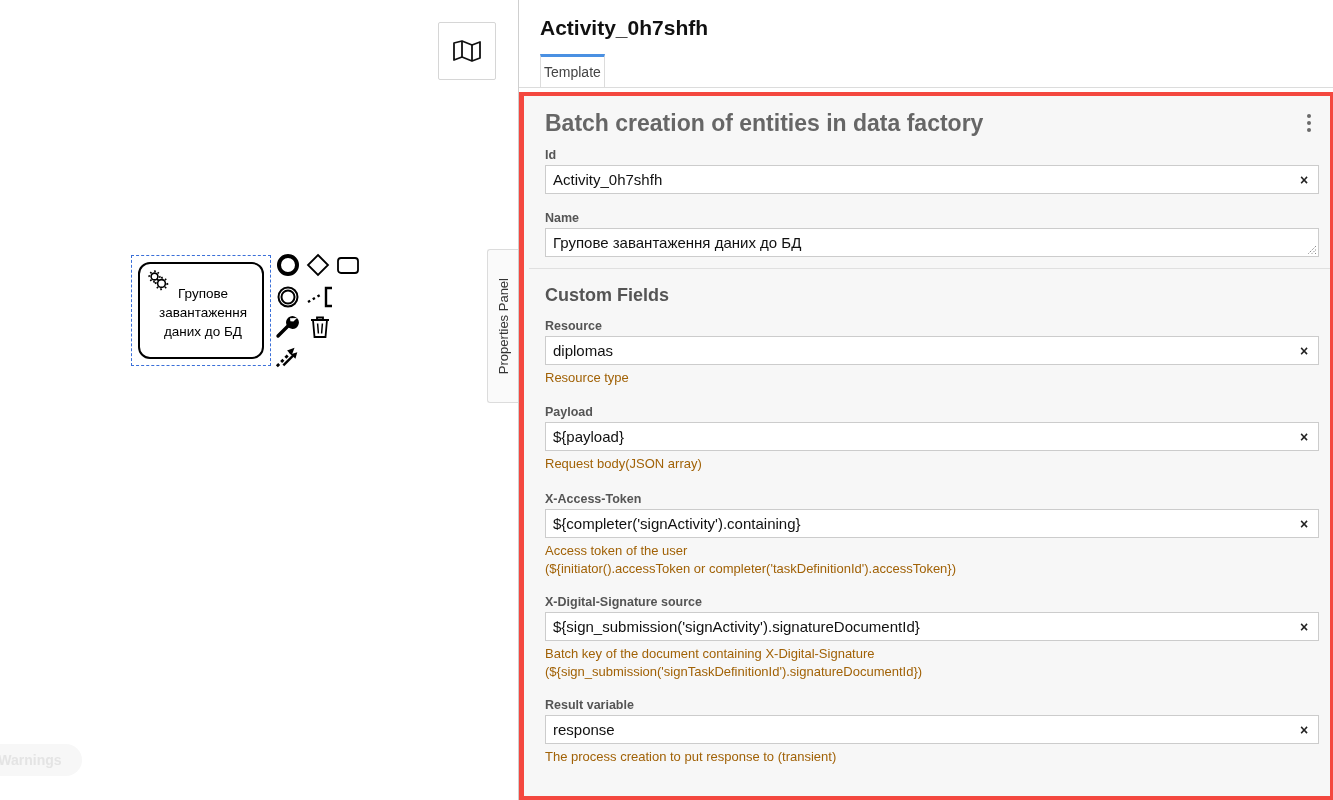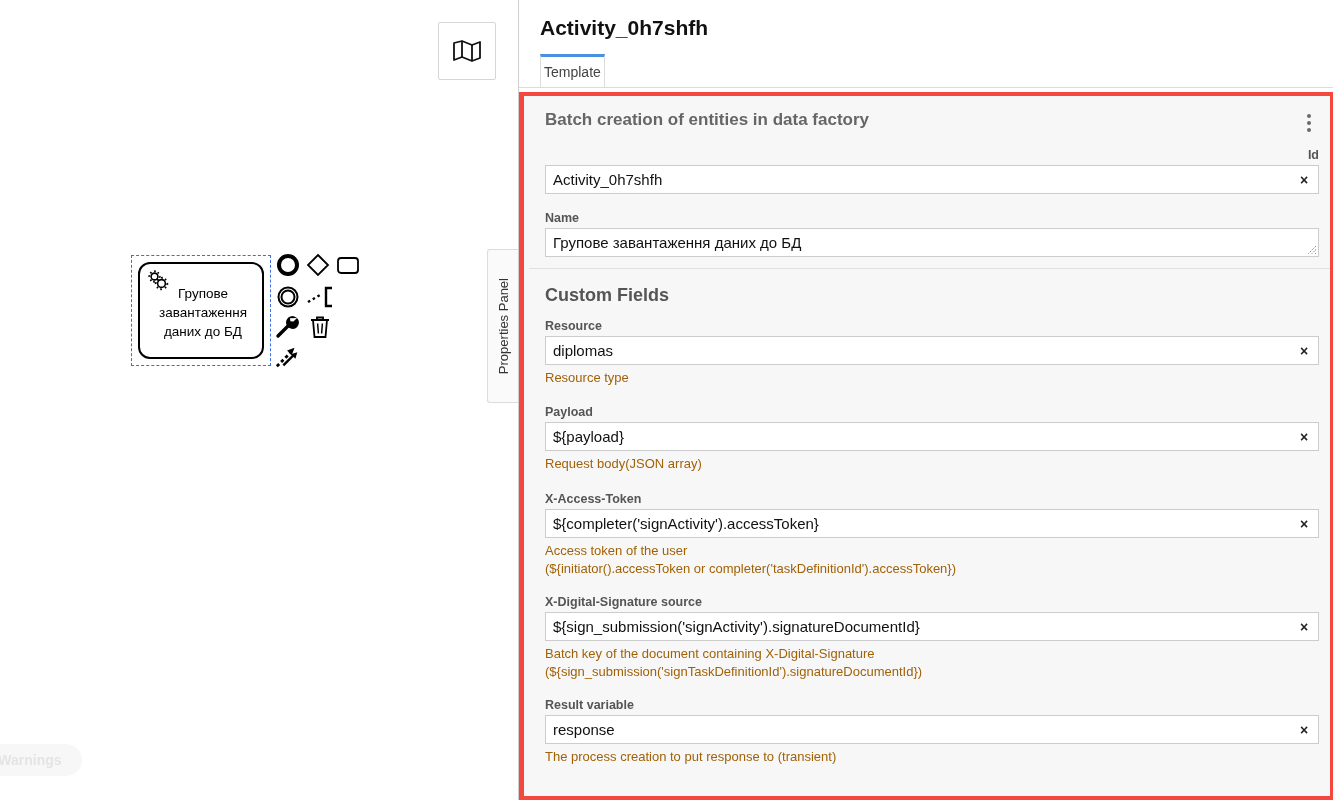--- a/index.html
+++ b/index.html
@@ -186,21 +186,21 @@
     position: absolute;
     left: 5px; top: 4px;
     width: 806px; height: 700px;
     background: #f7f7f7;
     overflow: hidden;
   }
 
   .tpl-header {
     position: absolute;
     left: 16px; top: 10px;
-    font-size: 17px;
+    font-size: 23px;
     font-weight: bold;
     color: #666666;
   }
   .kebab {
     position: absolute;
     right: 17px; top: 12px;
     width: 18px; height: 22px;
     display: flex;
     flex-direction: column;
     align-items: center;
@@ -413,21 +413,21 @@
       <div class="form">
 
         <div class="tpl-header">Batch creation of entities in data factory</div>
 
         <div class="kebab">
           <i></i>
             <i></i>
             <i></i>
         </div>
 
-        <div class="field" style="top:48px;text-align:right;">
+        <div class="field" style="top:48px;">
           <span class="lbl">Id</span>
           <div class="inputwrap">
             <div class="val">Activity_0h7shfh</div>
             <div class="clearbtn">×</div>
           </div>
         </div>
 
         <div class="field" style="top:111px;">
           <span class="lbl">Name</span>
           <div class="textwrap">
@@ -456,21 +456,21 @@
           <div class="inputwrap">
             <div class="val">${payload}</div>
             <div class="clearbtn">×</div>
           </div>
           <div class="hint">Request body(JSON array)</div>
         </div>
 
         <div class="field" style="top:392px;">
           <span class="lbl">X-Access-Token</span>
           <div class="inputwrap">
-            <div class="val">${completer('signActivity').accessToken}</div>
+            <div class="val">${completer('signActivity').containing}</div>
             <div class="clearbtn">×</div>
           </div>
           <div class="hint">Access token of the user
 (${initiator().accessToken or completer('taskDefinitionId').accessToken})</div>
         </div>
 
         <div class="field" style="top:495px;">
           <span class="lbl">X-Digital-Signature source</span>
           <div class="inputwrap">
             <div class="val">${sign_submission('signActivity').signatureDocumentId}</div>

